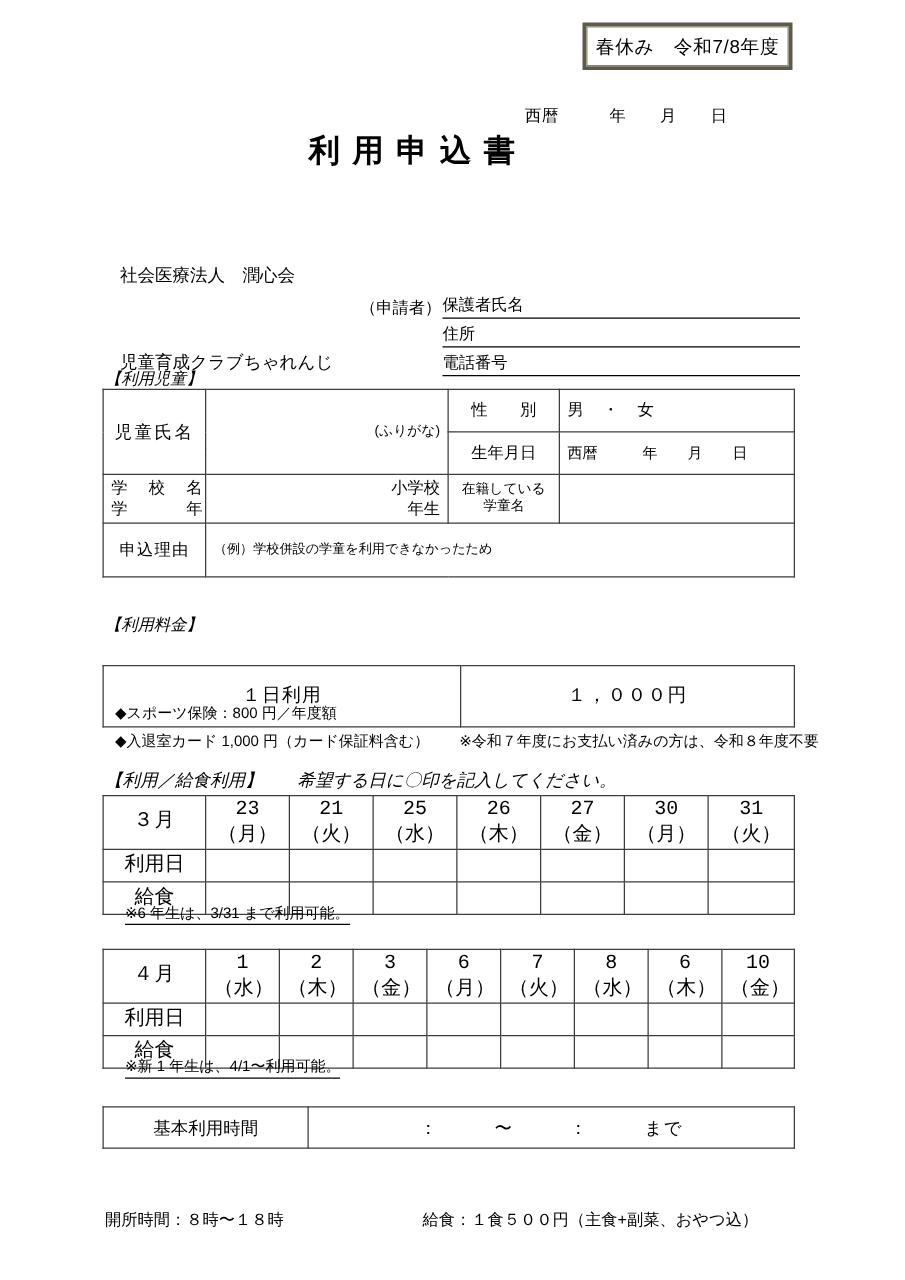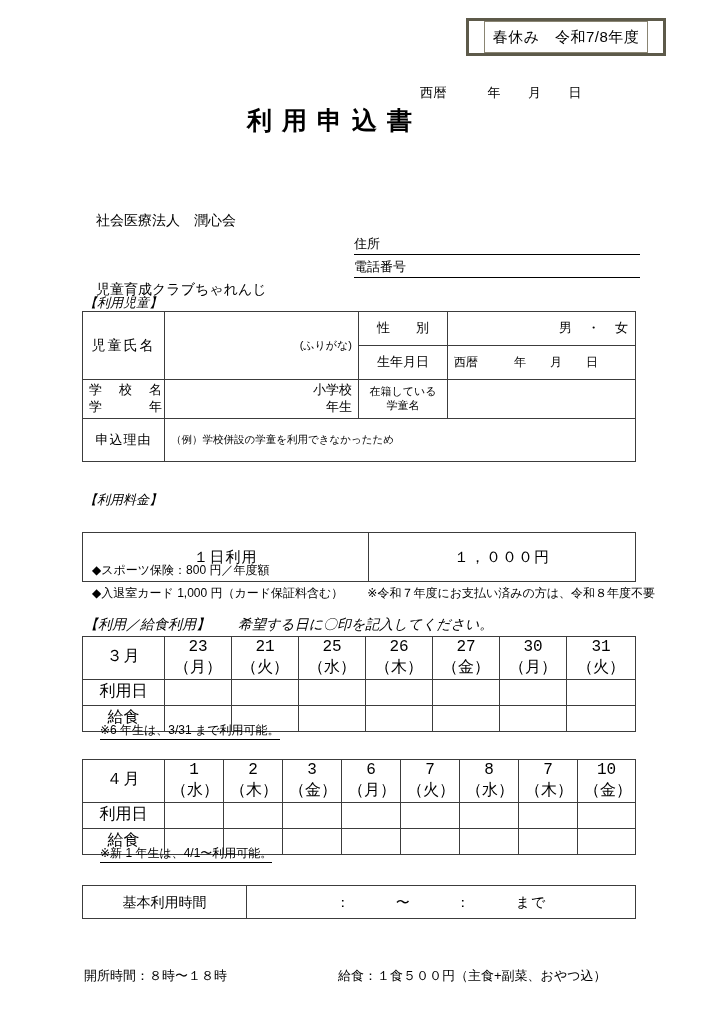--- a/index.html
+++ b/index.html
@@ -21,21 +21,21 @@
     inset: 0;
     width: 724px;
     height: 1024px;
   }
 
   
   .season-box {
     position: absolute;
     left: 466px;
     top: 18px;
-    width: 200px;
+    width: 168px;
     height: 38px;
     border: 3px solid #5d5a4a;
     background: #ffffff;
     box-sizing: border-box;
     display: flex;
     align-items: center;
     justify-content: center;
   }
   .season-box .inner {
     border: 1px solid #8a8573;
@@ -130,21 +130,21 @@
   }
   td.hd {
     background: #ddd8c4;
     text-align: center;
   }
 
   
   #child-table { left: 82px; top: 311px; width: 553px; }
   .cell-name-label { letter-spacing: 2px; font-size: 14px; }
   .furigana { font-size: 11px; text-align: right; vertical-align: top; padding-top: 3px; }
-  .gender-val { text-align: right; letter-spacing: 1px; white-space: pre; }
+  .gender-val { text-align: left; letter-spacing: 1px; white-space: pre; }
   .birth-val { text-align: left; white-space: pre; font-size: 12px; }
   .school-label { text-align: center; white-space: pre; line-height: 17px; letter-spacing: 2px; }
   .school-val { text-align: right; white-space: pre; line-height: 17px; }
   .zaiseki { font-size: 11px; line-height: 16px; white-space: pre; font-family: Liberation Mono, monospace; }
   .reason-label { text-align: center; letter-spacing: 1px; }
   .reason-example { font-size: 10.5px; text-align: left; vertical-align: top; padding-top: 5px; }
 
   
   #fee-table { left: 82px; top: 508px; width: 553px; margin-top: 24px; }
   #fee-table td { height: 48px; text-align: center; font-size: 15px; letter-spacing: 1px; }
@@ -198,20 +198,24 @@
 
   <div class="doc-title">利用申込書</div>
 
   <div class="addressee">
     <div>社会医療法人　潤心会</div>
     <div>児童育成クラブちゃれんじ</div>
     <div>理　事　長　様</div>
   </div>
 
   <div class="applicant">
+    <div class="applicant-row">
+      <span class="applicant-tag">（申請者）</span>
+      <span class="applicant-underline">保護者氏名</span>
+    </div>
     <div class="applicant-row">
       <span class="applicant-tag blank">（申請者）</span>
       <span class="applicant-underline">住所</span>
     </div>
     <div class="applicant-row">
       <span class="applicant-tag blank">（申請者）</span>
       <span class="applicant-underline">電話番号</span>
     </div>
   </div>
 
@@ -332,21 +336,21 @@
     </colgroup>
     <tbody>
       <tr>
         <td class="hd month-name">４月</td>
         <td class="hd">1（水）</td>
         <td class="hd">2（木）</td>
         <td class="hd">3（金）</td>
         <td class="hd">6（月）</td>
         <td class="hd">7（火）</td>
         <td class="hd">8（水）</td>
-        <td class="hd">7（木）</td>
+        <td class="hd">6（木）</td>
         <td class="hd">10（金）</td>
       </tr>
       <tr>
         <td class="hd">利用日</td>
         <td></td>
         <td></td>
         <td></td>
         <td></td>
         <td></td>
         <td></td>

